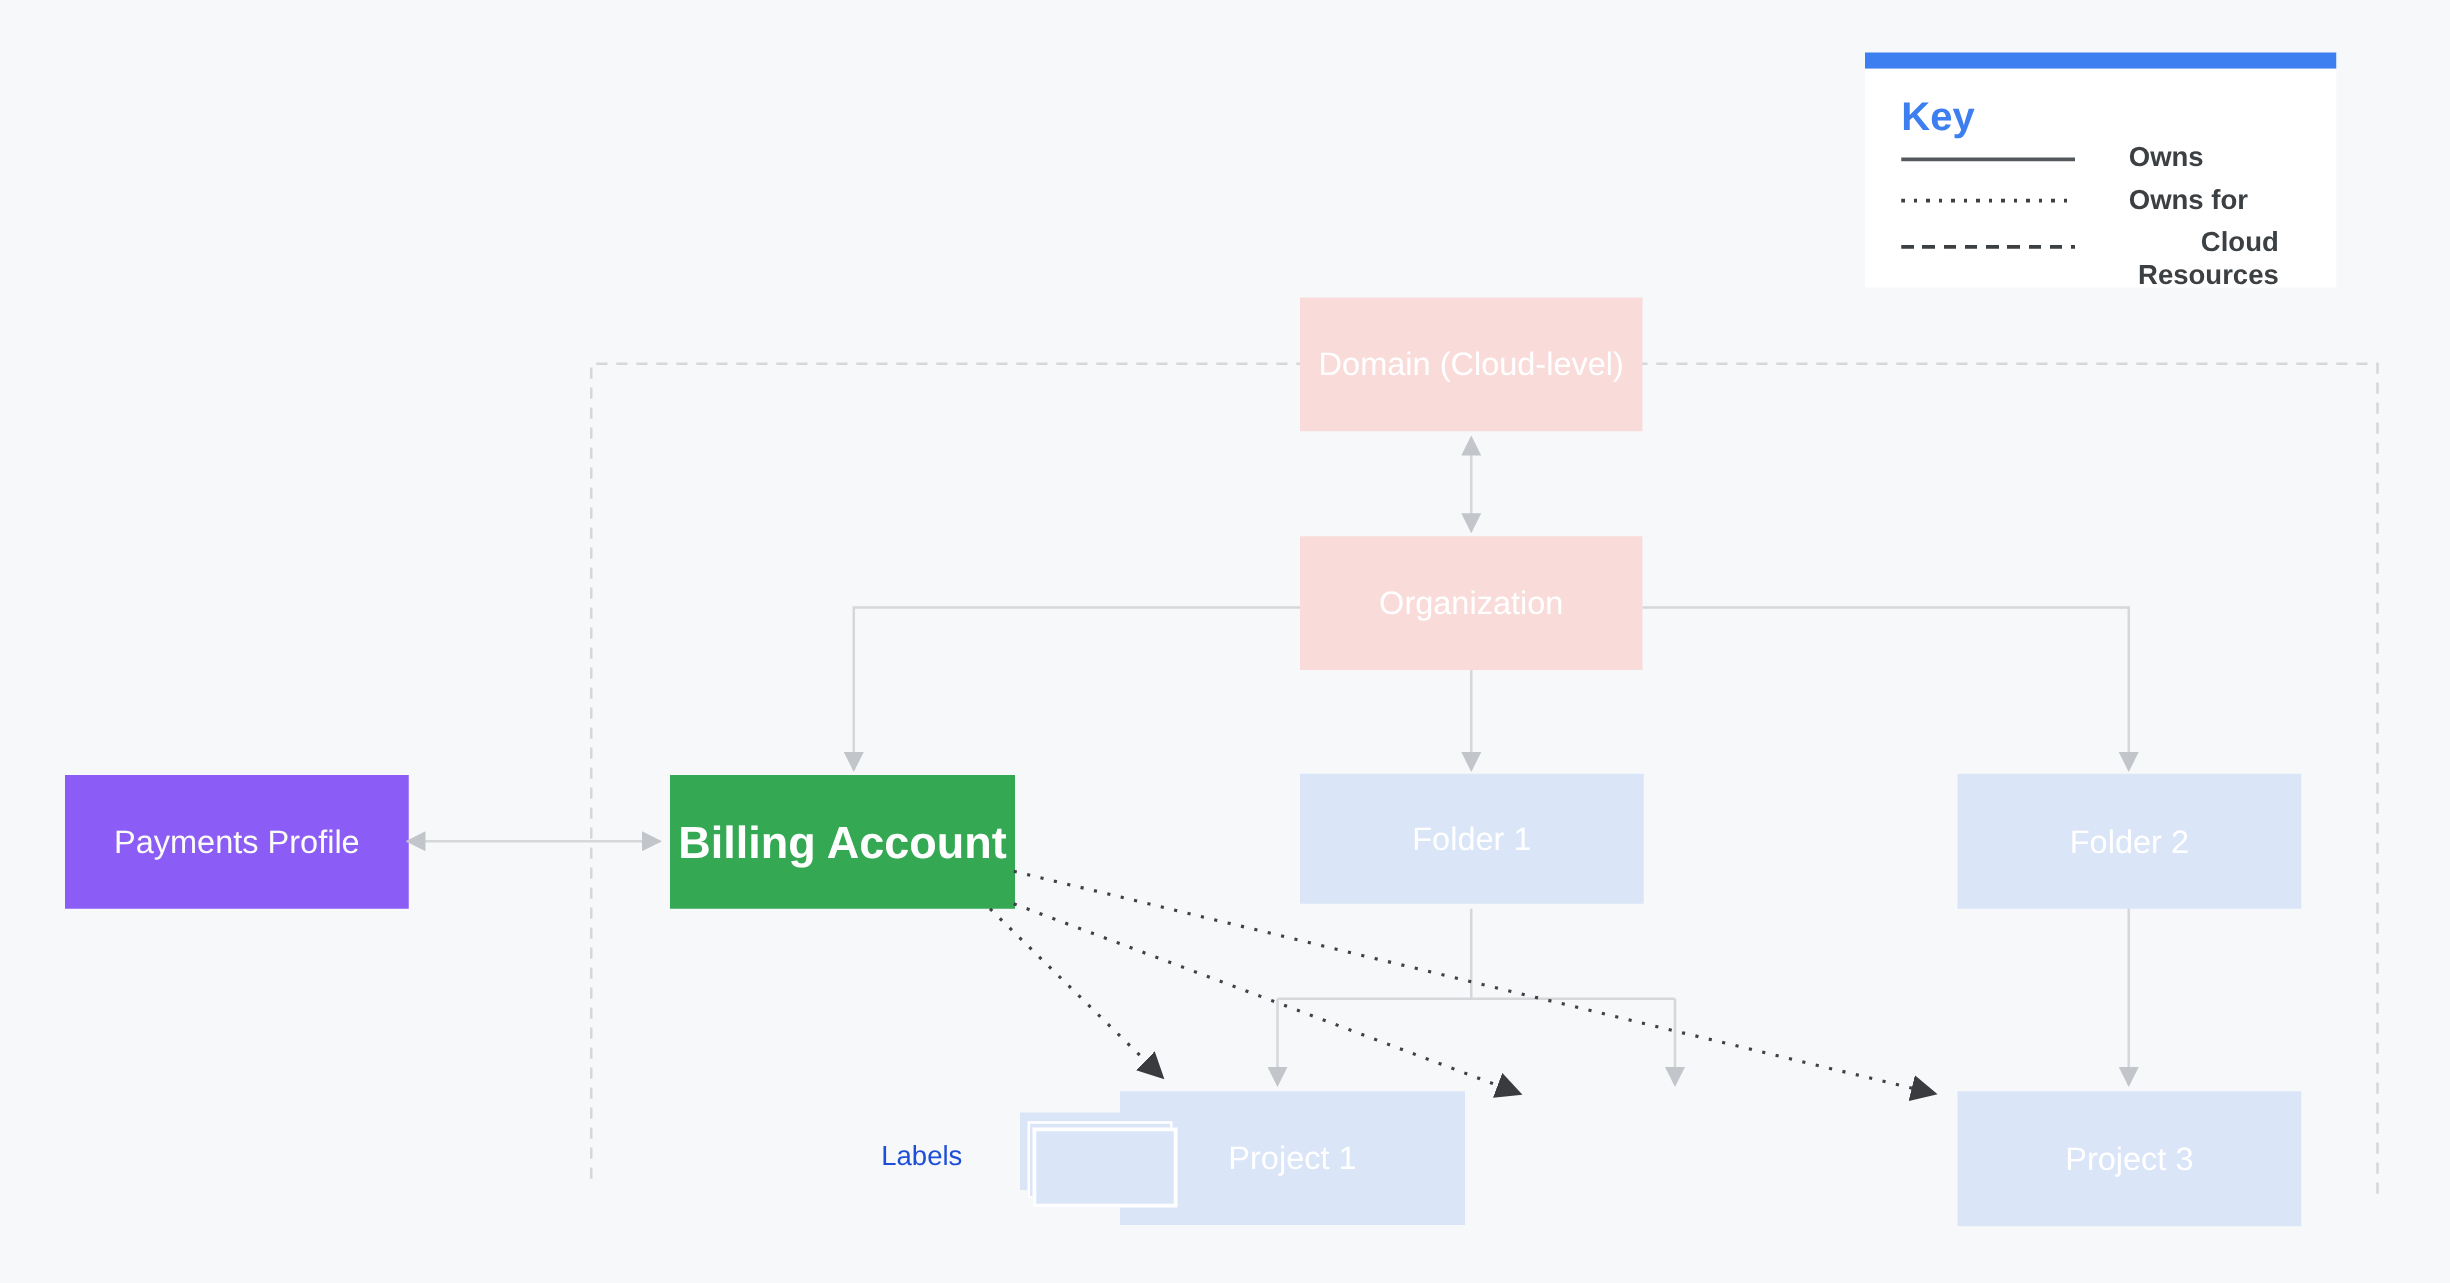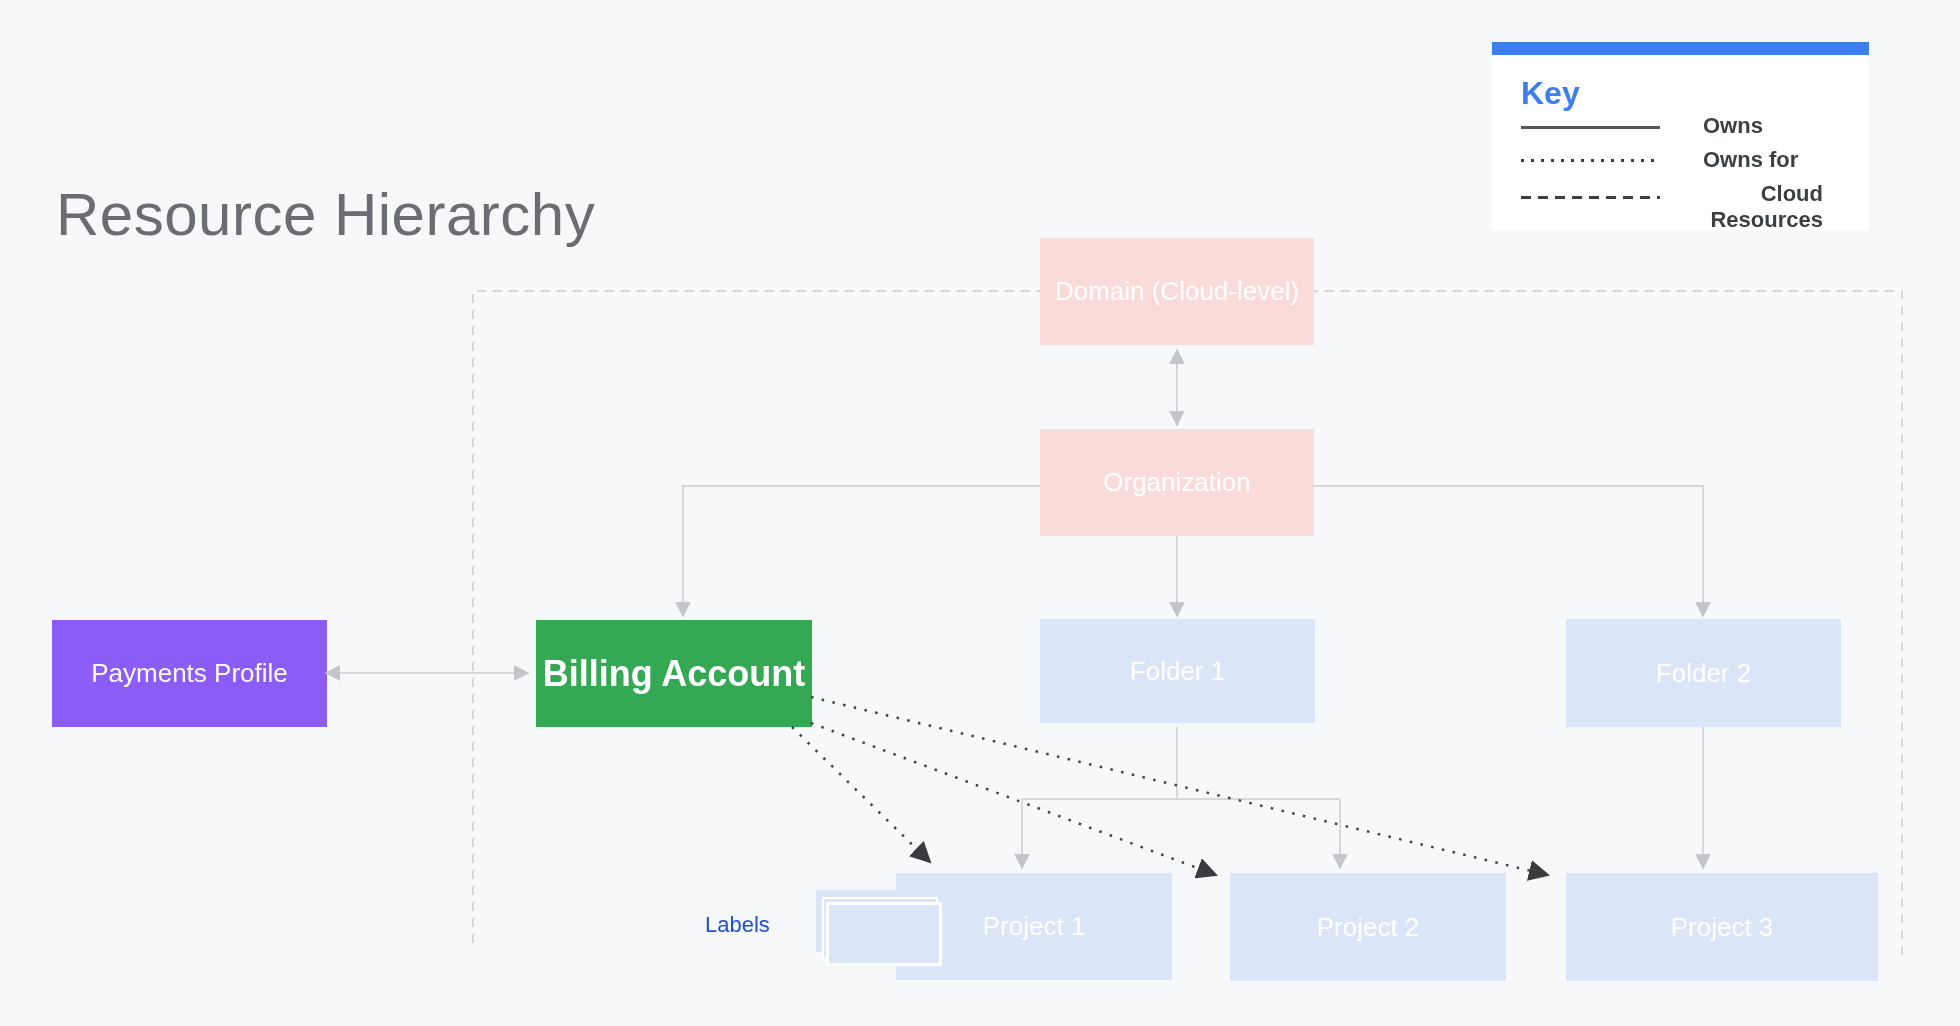--- a/index.html
+++ b/index.html
@@ -66,25 +66,22 @@
   </div>
 
   <div class="node blue" style="left:1566px;top:619px;width:275px;height:108px;">
     <span>Folder 2</span>
   </div>
 
   <div class="node blue" style="left:896px;top:873px;width:276px;height:107px;">
     <span>Project 1</span>
   </div>
 
-  <div class="node blue" style="left:1230px;top:873px;width:276px;height:108px;">
-    <span>Project 2</span>
-  </div>
 
-  <div class="node blue" style="left:1566px;top:873px;width:312px;height:108px;">
+  <div class="node blue" style="left:1566px;top:873px;width:275px;height:108px;">
     <span>Project 3</span>
   </div>
 
   <svg class="layer" width="1960" height="1026">
     <defs>
       <marker id="agray" viewBox="0 0 10 10" refX="9" refY="5" markerWidth="8" markerHeight="8" orient="auto-start-reverse">
         <path d="M0,0 L10,5 L0,10 z" fill="#c2c5c9"></path>
       </marker>
       <marker id="adark" viewBox="0 0 10 10" refX="9" refY="5" markerWidth="8.5" markerHeight="8.5" orient="auto-start-reverse">
         <path d="M0,0 L10,5 L0,10 z" fill="#3a3b3e"></path>
@@ -107,21 +104,20 @@
   </svg>
 
   <div class="label-stack">
     <div class="label-card back"></div>
     <div class="label-card middle"></div>
     <div class="label-card front"></div>
   </div>
 
   <div class="labels-caption">Labels</div>
 
-  <div class="page-title">Resource Hierarchy</div>
 
   <div class="key-bar"></div>
   <div class="key-card">
     <div class="key-heading">Key</div>
     <div class="key-line solid"></div>
     <div class="key-line dotted"></div>
     <div class="key-line dashed"></div>
     <div class="key-label owns">Owns</div>
     <div class="key-label pays">Owns for</div>
     <div class="key-label cloud">Cloud Resources</div>

